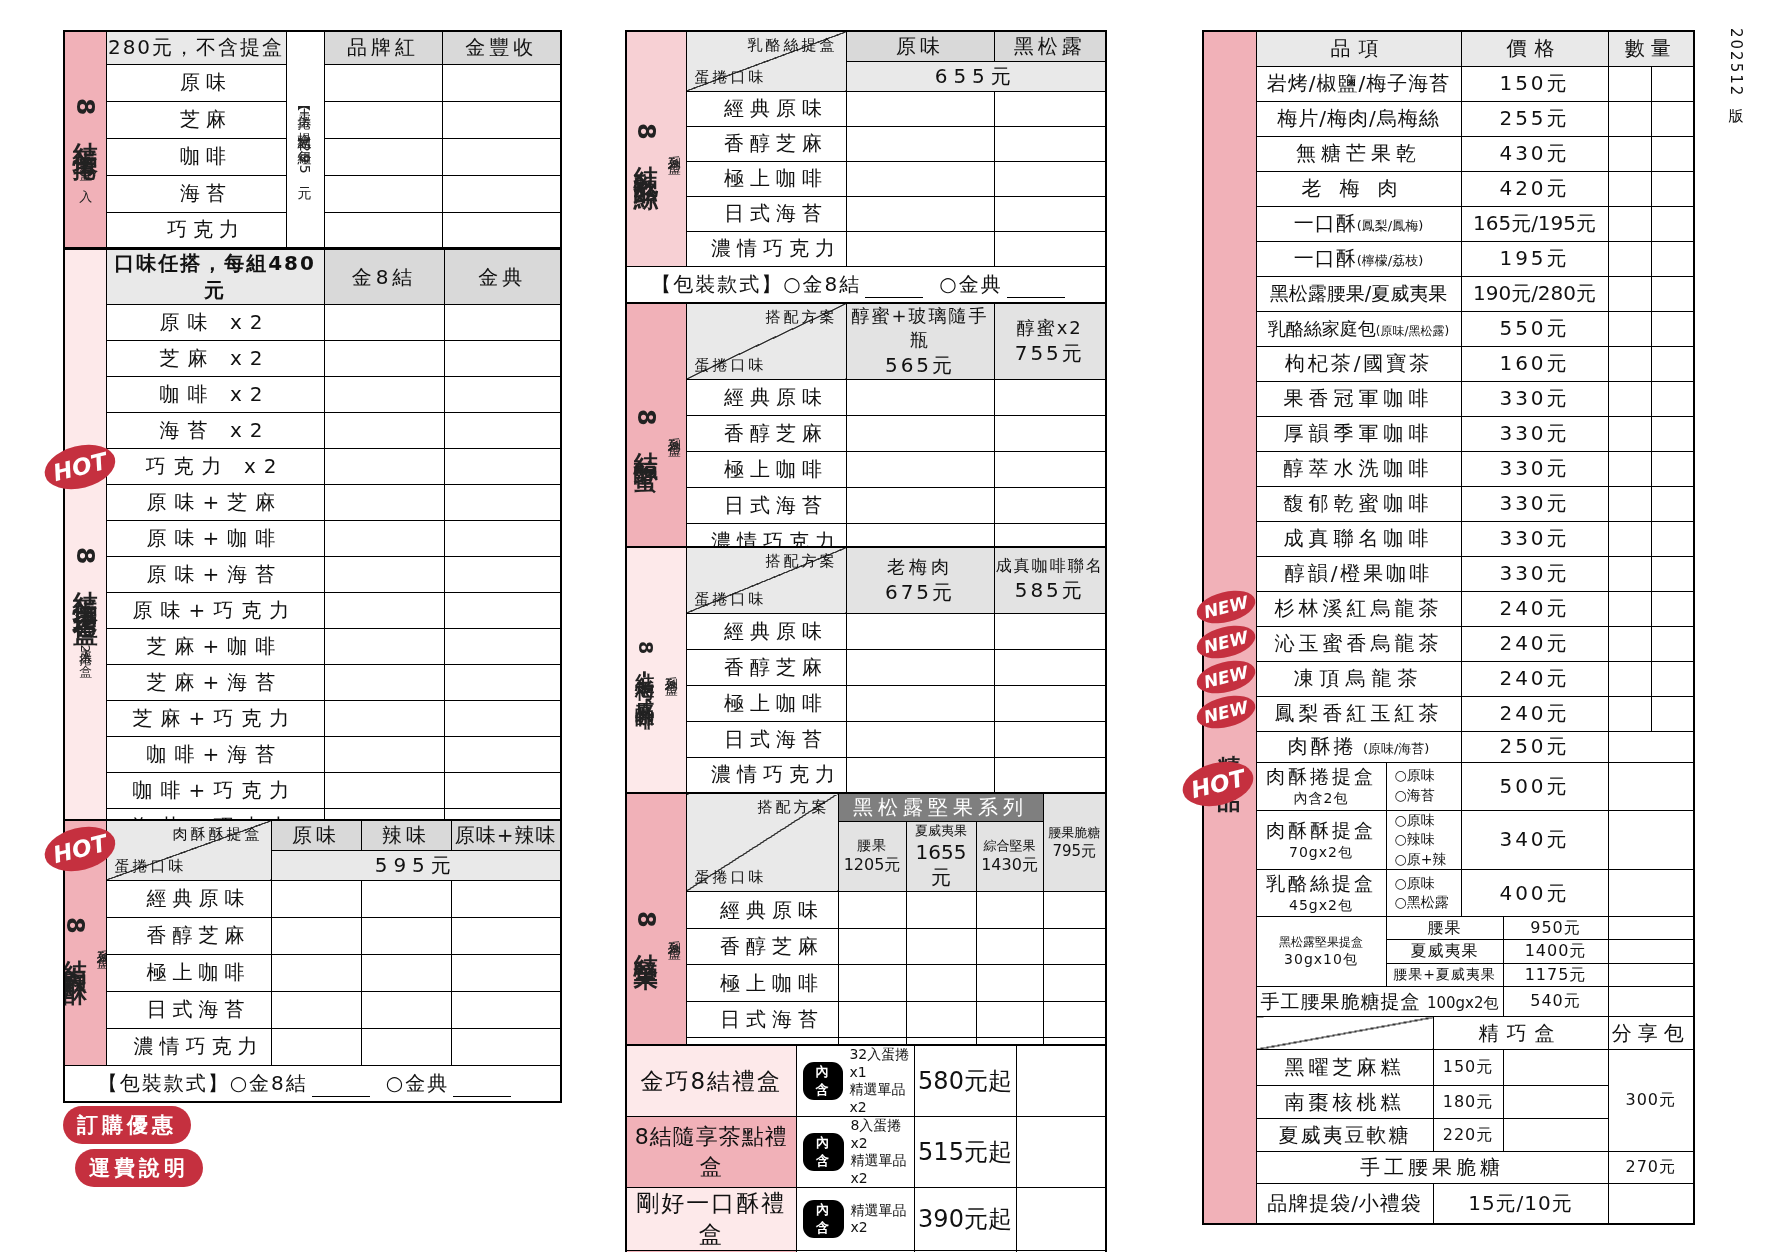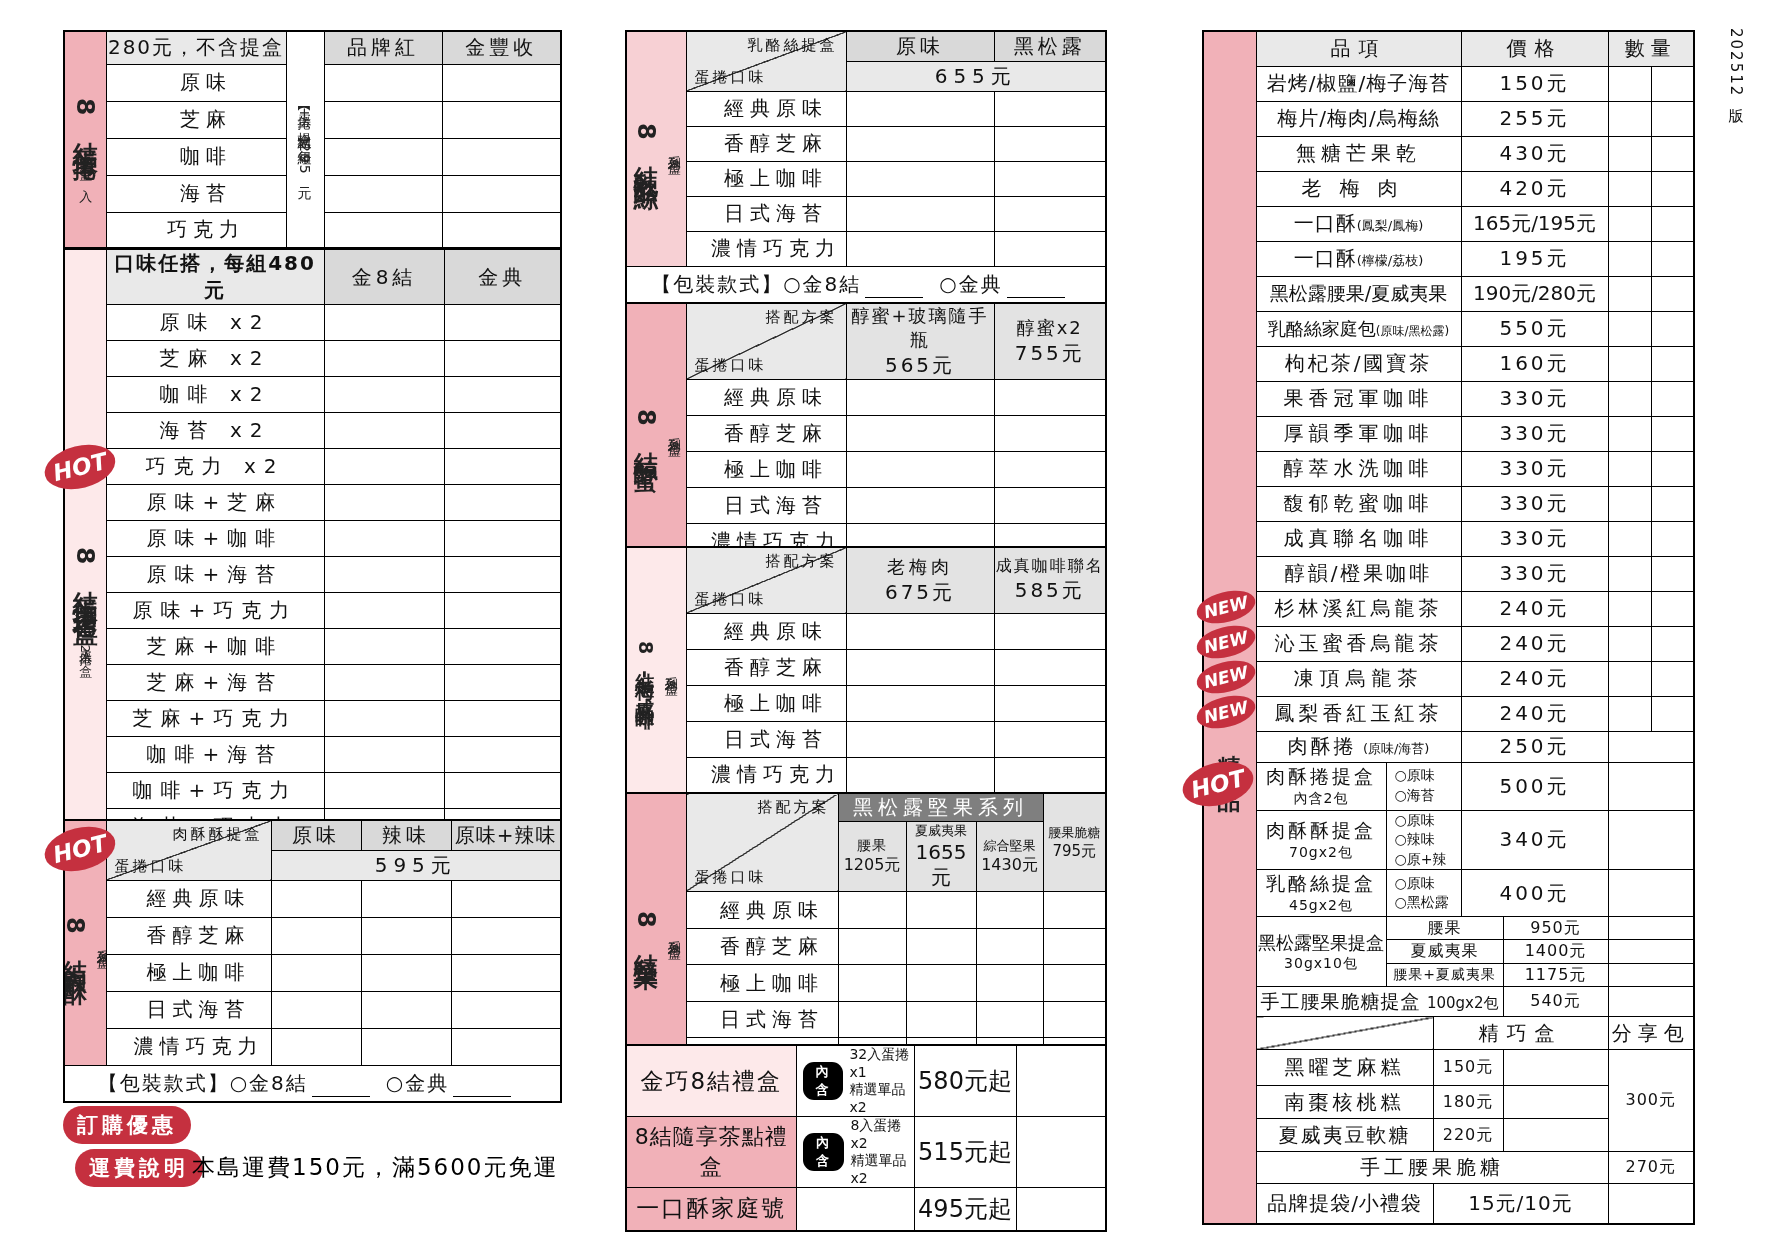--- a/index.html
+++ b/index.html
@@ -262,21 +262,20 @@
     <tr style="height:37px">
           <td colspan="5" class="pack">
       <span>【包裝款式】</span><span>○金8結</span><span class="blank"></span><span>○金典</span><span class="blank"></span>
     </td>
         </tr>
   </tbody>
     </table>
 
   <div class="pill" style="left:63px;top:1106px">訂購優惠</div>
   <div class="pill" style="left:75px;top:1149px">運費說明</div>
-  <div class="ntext" style="left:192px;top:1152px">本島運費150元，滿5600元免運</div>
   <div class="nred" style="left:198px;top:1258px">★運費優惠限相同地址及配送日</div>
 
   <table class="t" style="left:625px;top:30px;width:480px">
     <colgroup>
         <col style="width:60px">
         <col style="width:160px">
         <col style="width:148px">
         <col style="width:112px">
       </colgroup>
     <tbody>
@@ -542,20 +541,31 @@
     </tr>
     <tr style="height:43px">
       <td style="background:var(--pM);font-size:22px;letter-spacing:1px">8結隨享茶點禮盒</td>
       <td>
             <div class="ccont">
               <span class="tag">內含</span>
               <div class="clines"><span>8入蛋捲x2</span><br><span>精選單品x2</span></div>
             </div>
           </td>
       <td style="font-size:24px">515元起</td>
+      <td></td>
+    </tr>
+    <tr style="height:42px">
+      <td style="background:var(--pXL);font-size:23px;letter-spacing:2px">剛好一口酥禮盒</td>
+      <td>
+            <div class="ccont">
+              <span class="tag">內含</span>
+              <div class="clines"><span>精選單品x2</span></div>
+            </div>
+          </td>
+      <td style="font-size:24px">390元起</td>
       <td></td>
     </tr>
     <tr style="height:43px">
       <td style="background:var(--pM);font-size:23px;letter-spacing:2px">一口酥家庭號</td>
       <td></td>
       <td style="font-size:24px">495元起</td>
       <td></td>
     </tr>
   </tbody>
     </table>
@@ -733,21 +743,21 @@
           </td>
       <td colspan="2" class="optcell">
             <span class="opt">○原味</span>
             <span class="opt">○黑松露</span>
           </td>
       <td colspan="2" class="pr">400元</td>
       <td colspan="2"></td>
     </tr>
     <tr style="height:23px">
       <td rowspan="3">
-            <span class="n1" style="font-size:18px;letter-spacing:0">黑松露堅果提盒</span>
+            <span class="n1" style="font-size:12px;letter-spacing:0">黑松露堅果提盒</span>
             <span class="sub2">30gx10包</span>
           </td>
       <td colspan="3" class="smallpr">腰果</td>
       <td class="smallpr">950元</td>
       <td colspan="2"></td>
     </tr>
     <tr style="height:24px">
           <td colspan="3" class="smallpr">夏威夷果</td>
           <td class="smallpr">1400元</td>
           <td colspan="2"></td>

